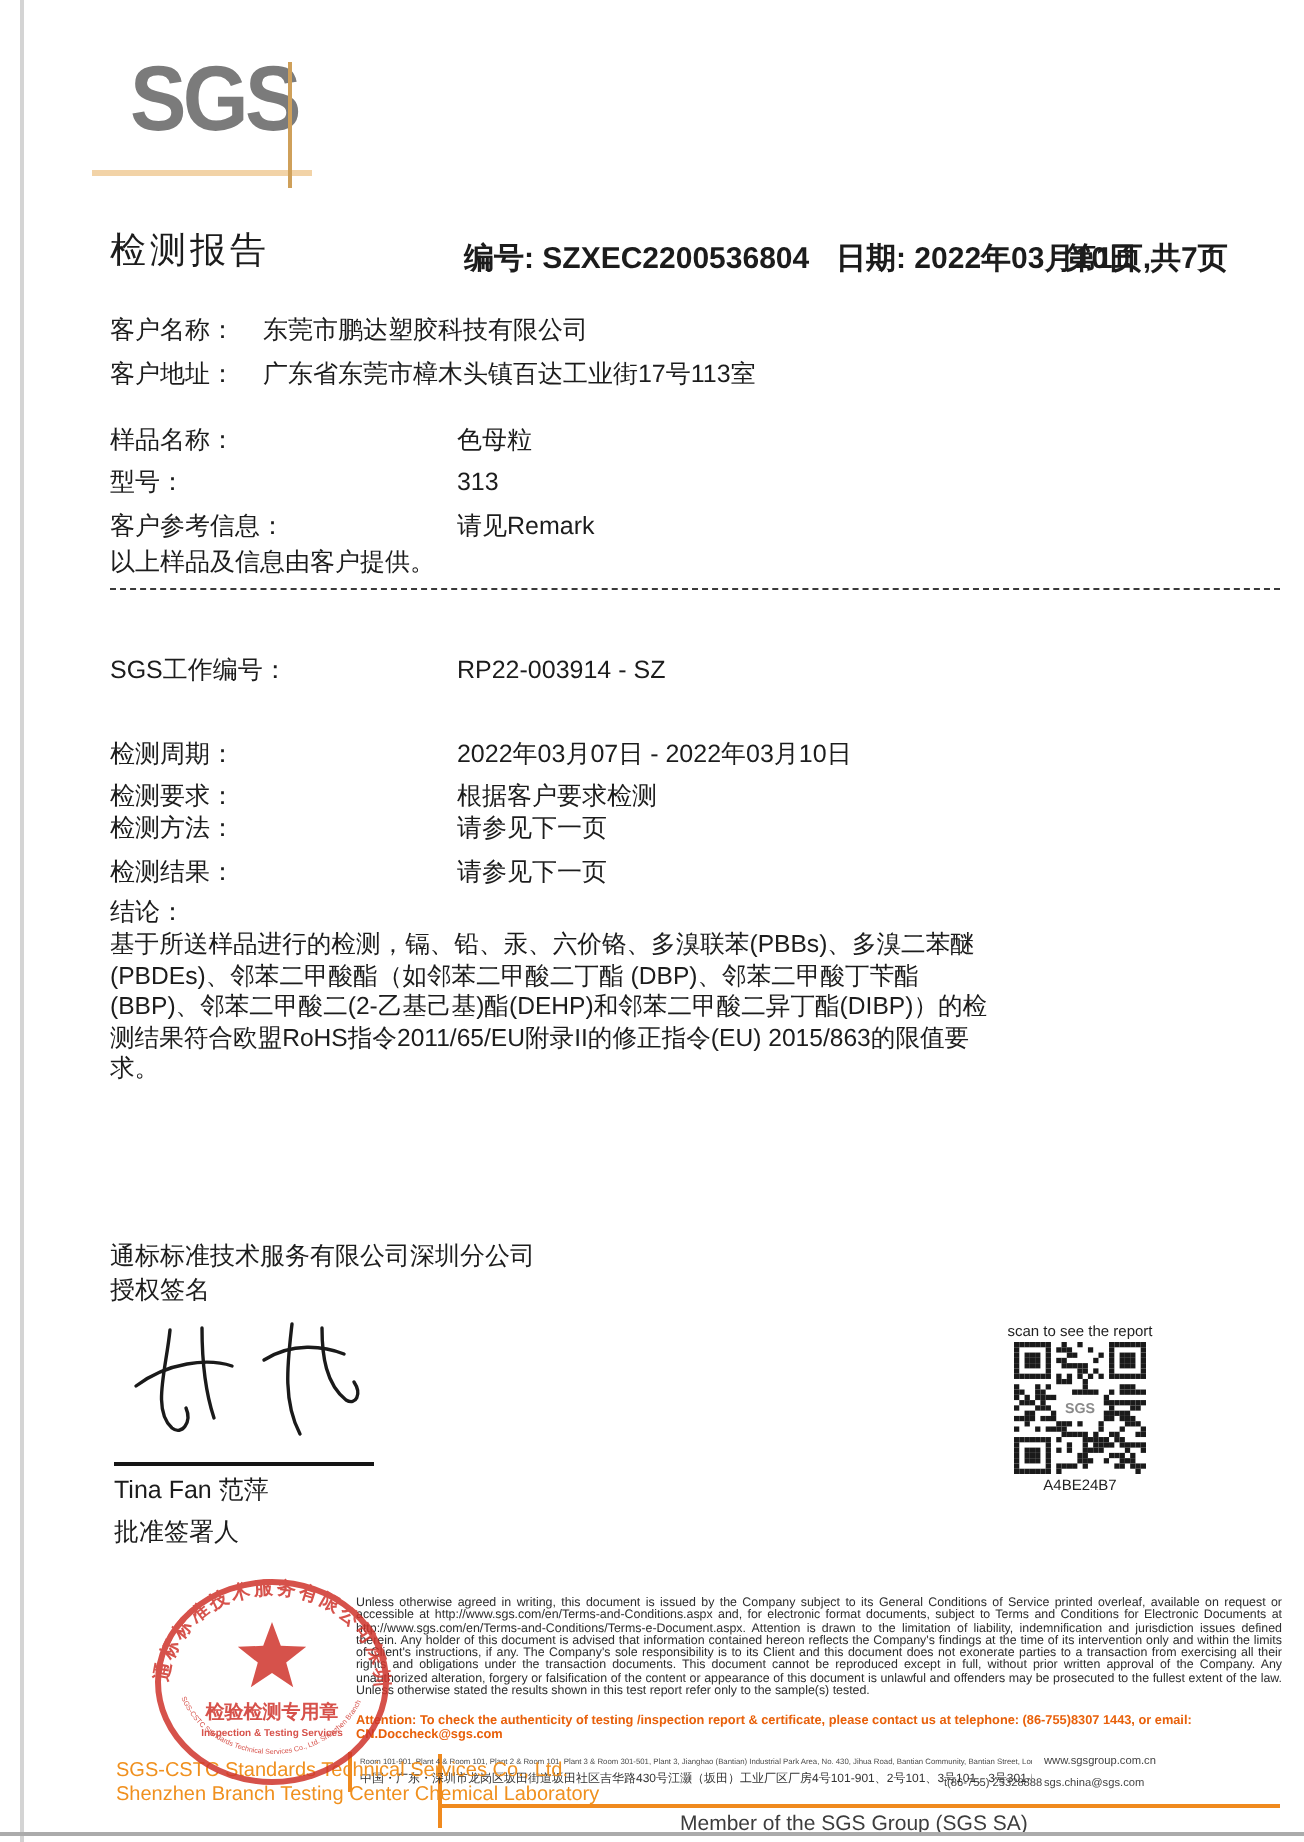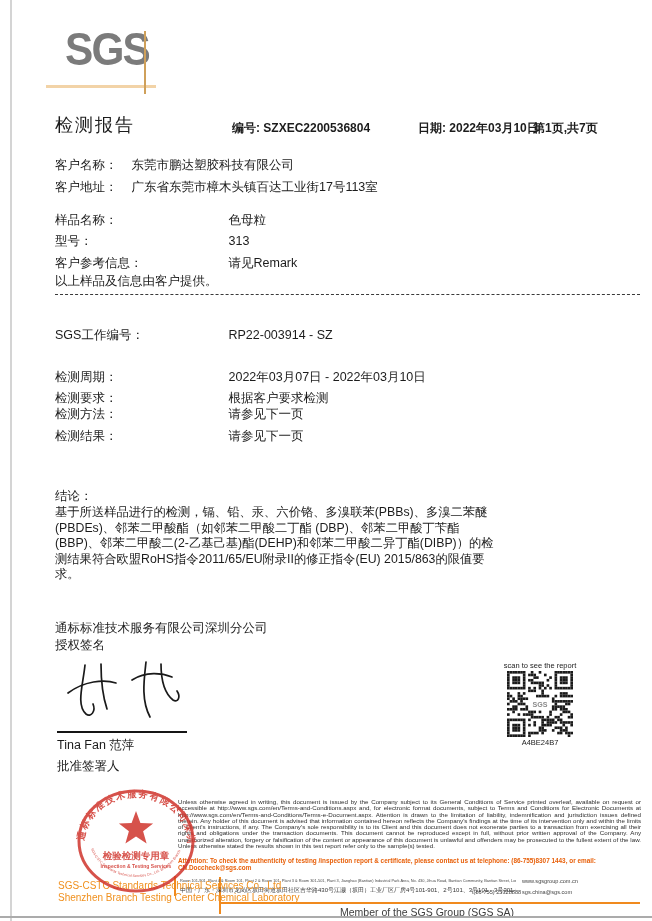--- a/index.html
+++ b/index.html
@@ -11,29 +11,29 @@
   .edge-bottom{position:absolute;left:0;top:916px;width:652px;height:2px;background:#ababab;}
 
   
   .logo{position:absolute;left:65px;top:26px;font-size:46px;font-weight:bold;color:#7b7b7b;
         letter-spacing:-2px;transform:scaleX(.92);transform-origin:left top;line-height:1;}
   .logo-hline{position:absolute;left:46px;top:85px;width:110px;height:3px;background:#f2d3a7;}
   .logo-vline{position:absolute;left:144px;top:31px;width:2px;height:63px;background:#cfa05a;}
 
   
   .title{position:absolute;left:55px;top:113px;font-size:18px;font-weight:normal;letter-spacing:2px;}
-  .hdr{position:absolute;top:120px;font-size:12px;font-weight:600;white-space:nowrap;}
+  .hdr{position:absolute;top:120px;font-size:15px;font-weight:600;white-space:nowrap;}
   .hdr-no{left:232px;} .hdr-date{left:418px;} .hdr-page{left:533px;}
 
   
   .row{position:absolute;left:55px;font-size:12.5px;white-space:nowrap;}
   .row .lbl{display:inline-block;}
   .lbl-sm{width:73px;}
   .lbl-lg{width:170px;}
-  .row.wrap{white-space:normal;margin-top:40px;}
+  .row.wrap{white-space:normal;}
   .val-wrap{display:inline-block;width:440px;vertical-align:top;line-height:15.6px;font-size:12.3px;white-space:normal;}
   .dashes{position:absolute;left:55px;top:294px;width:585px;border-top:1.5px dashed #3a3a3a;}
 
   
   .sig-company{position:absolute;left:55px;top:620px;font-size:12.5px;}
   .sig-auth{position:absolute;left:55px;top:637px;font-size:12.5px;}
   .sig-img{position:absolute;left:60px;top:653px;}
   .sig-line{position:absolute;left:57px;top:731px;width:130px;height:2px;background:#151515;}
   .sig-name{position:absolute;left:57px;top:737px;font-size:12.5px;}
   .sig-role{position:absolute;left:57px;top:758px;font-size:12.5px;}

